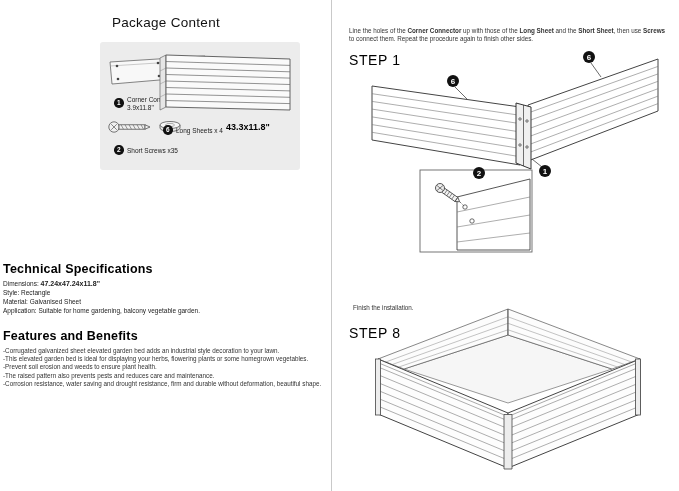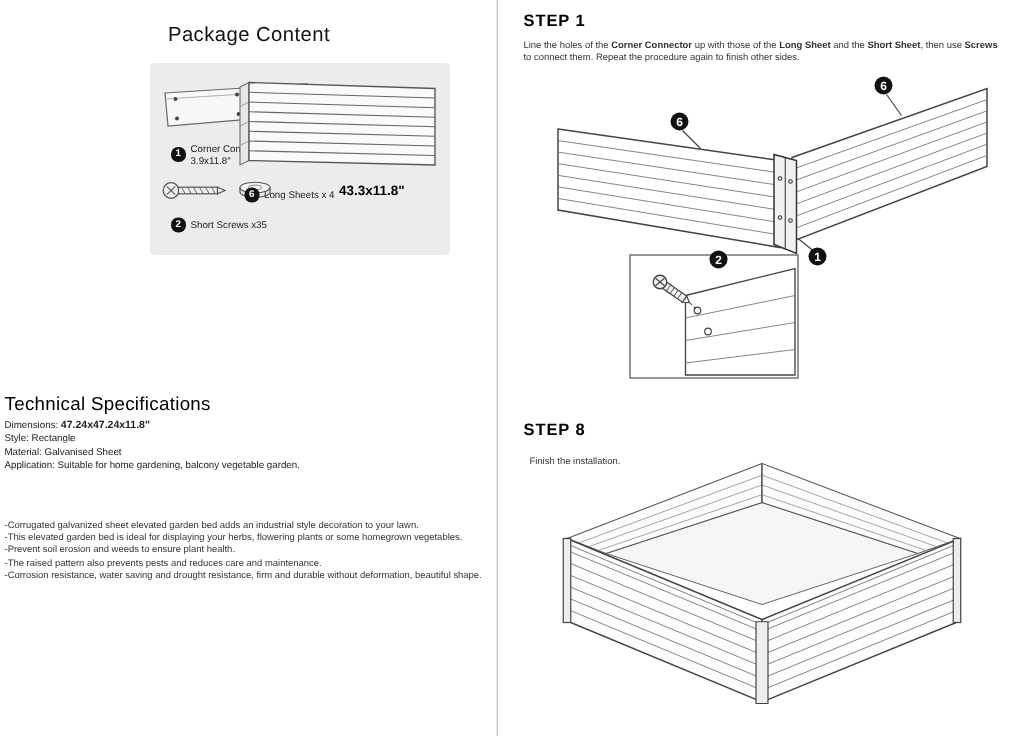--- a/index.html
+++ b/index.html
@@ -13,22 +13,22 @@
   .pkg-box { left:100px; top:42px; width:200px; height:128px; background:#ececec; border-radius:3px; }
 
   .tiny  { font-size:6.5px; line-height:8px; color:#222; }
   .tiny2 { font-size:6.3px; line-height:8.2px; color:#333; }
 
   .badge { position:absolute; background:#111; color:#fff; border-radius:50%;
            display:flex; align-items:center; justify-content:center; font-weight:bold; }
   .badge.sm { width:9.5px; height:9.5px; font-size:6.5px; }
   .badge.lg { width:12px; height:12px; font-size:8px; }
 
-  .sec-h  { font-size:12.5px; font-weight:normal; letter-spacing:.2px; color:#000; }
-  .step-h { font-size:11px; font-weight:bold; letter-spacing:.6px; color:#000; }
+  .sec-h  { font-size:12.5px; font-weight:bold; letter-spacing:.2px; color:#000; }
+  .step-h { font-size:14px; font-weight:normal; letter-spacing:.6px; color:#000;margin-top:44px; }
 
   .spec-line { font-size:6.5px; line-height:9px; color:#222; }
   .spec-line b { font-size:7px; }
 
   .divider { left:331px; top:0; width:1px; height:491px; background:#c9c9c9; }
 
   .bold-size { font-size:9px; font-weight:bold; color:#000; }
 
   svg { display:block; }
 </style>
@@ -104,20 +104,21 @@
   <div class="abs sec-h" style="left:3px; top:262px;">Technical Specifications</div>
   <div class="abs" style="left:3px; top:279px; width:325px;">
     <div class="spec-line">
       <span>Dimensions: </span><b>47.24x47.24x11.8"</b>
     </div>
     <div class="spec-line">Style: Rectangle</div>
     <div class="spec-line">Material: Galvanised Sheet</div>
     <div class="spec-line">Application: Suitable for home gardening, balcony vegetable garden.</div>
   </div>
 
+  <div class="abs sec-h" style="left:3px; top:329px;">Features and Benefits</div>
   <div class="abs tiny2" style="left:3px; top:347px; width:326px;">
     <div>-Corrugated galvanized sheet elevated garden bed adds an industrial style decoration to your lawn.</div>
     <div>-This elevated garden bed is ideal for displaying your herbs, flowering plants or some homegrown vegetables.</div>
     <div>-Prevent soil erosion and weeds to ensure plant health.</div>
     <div>-The raised pattern also prevents pests and reduces care and maintenance.</div>
     <div>-Corrosion resistance, water saving and drought resistance, firm and durable without deformation, beautiful shape.</div>
   </div>
 
   <div class="abs divider"></div>
 

